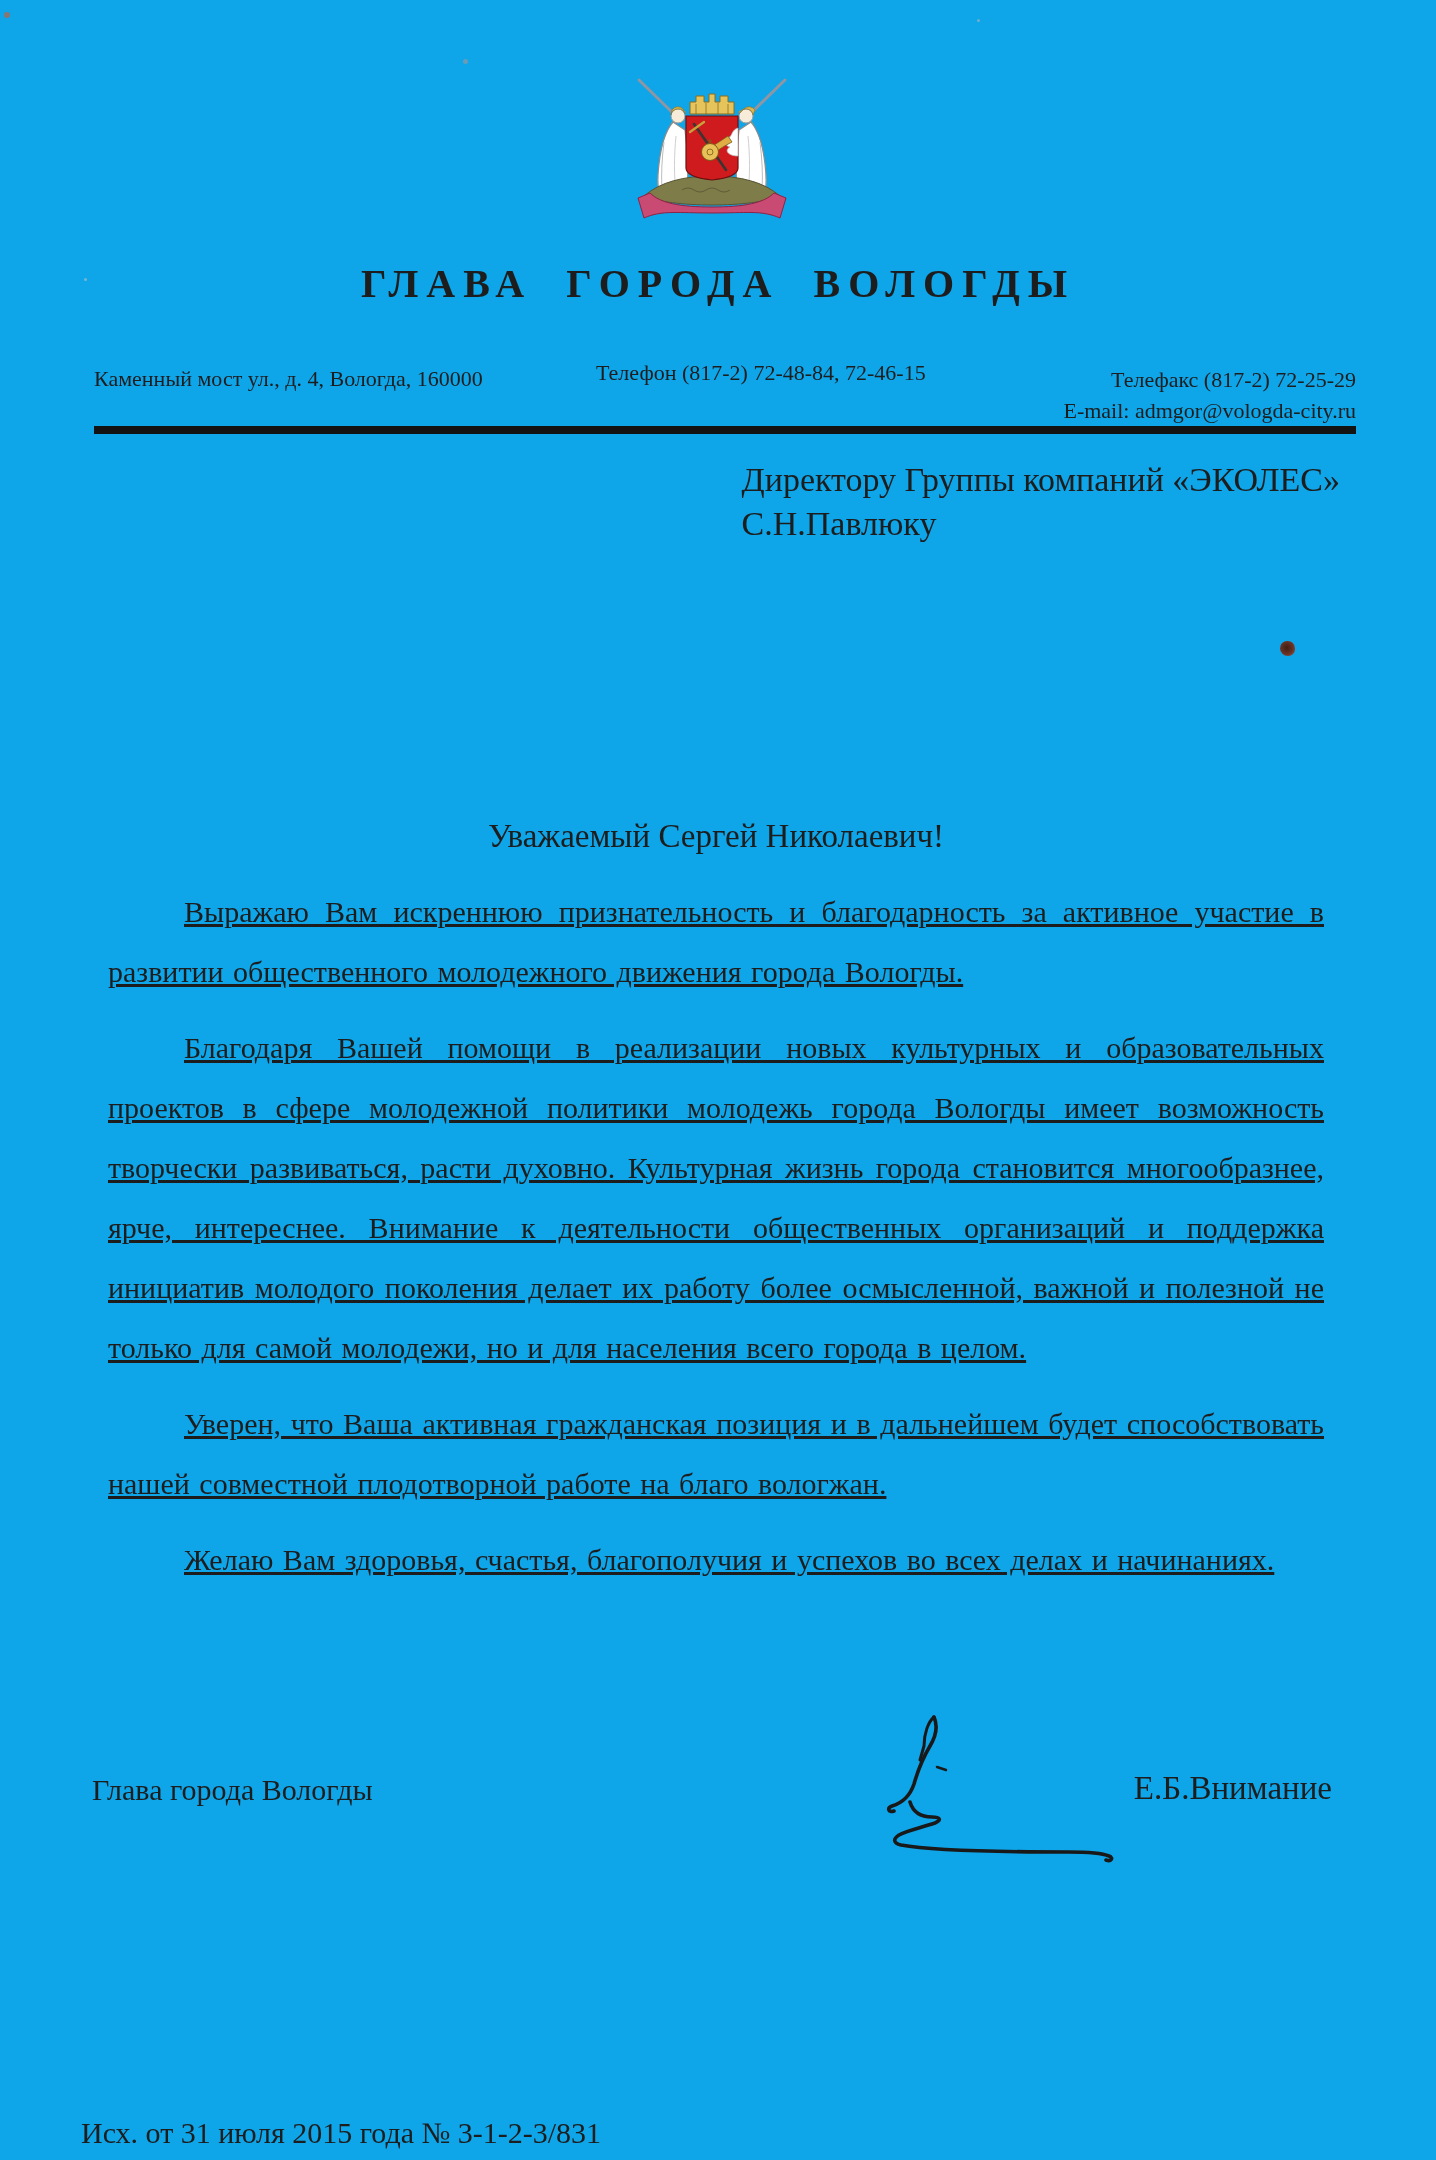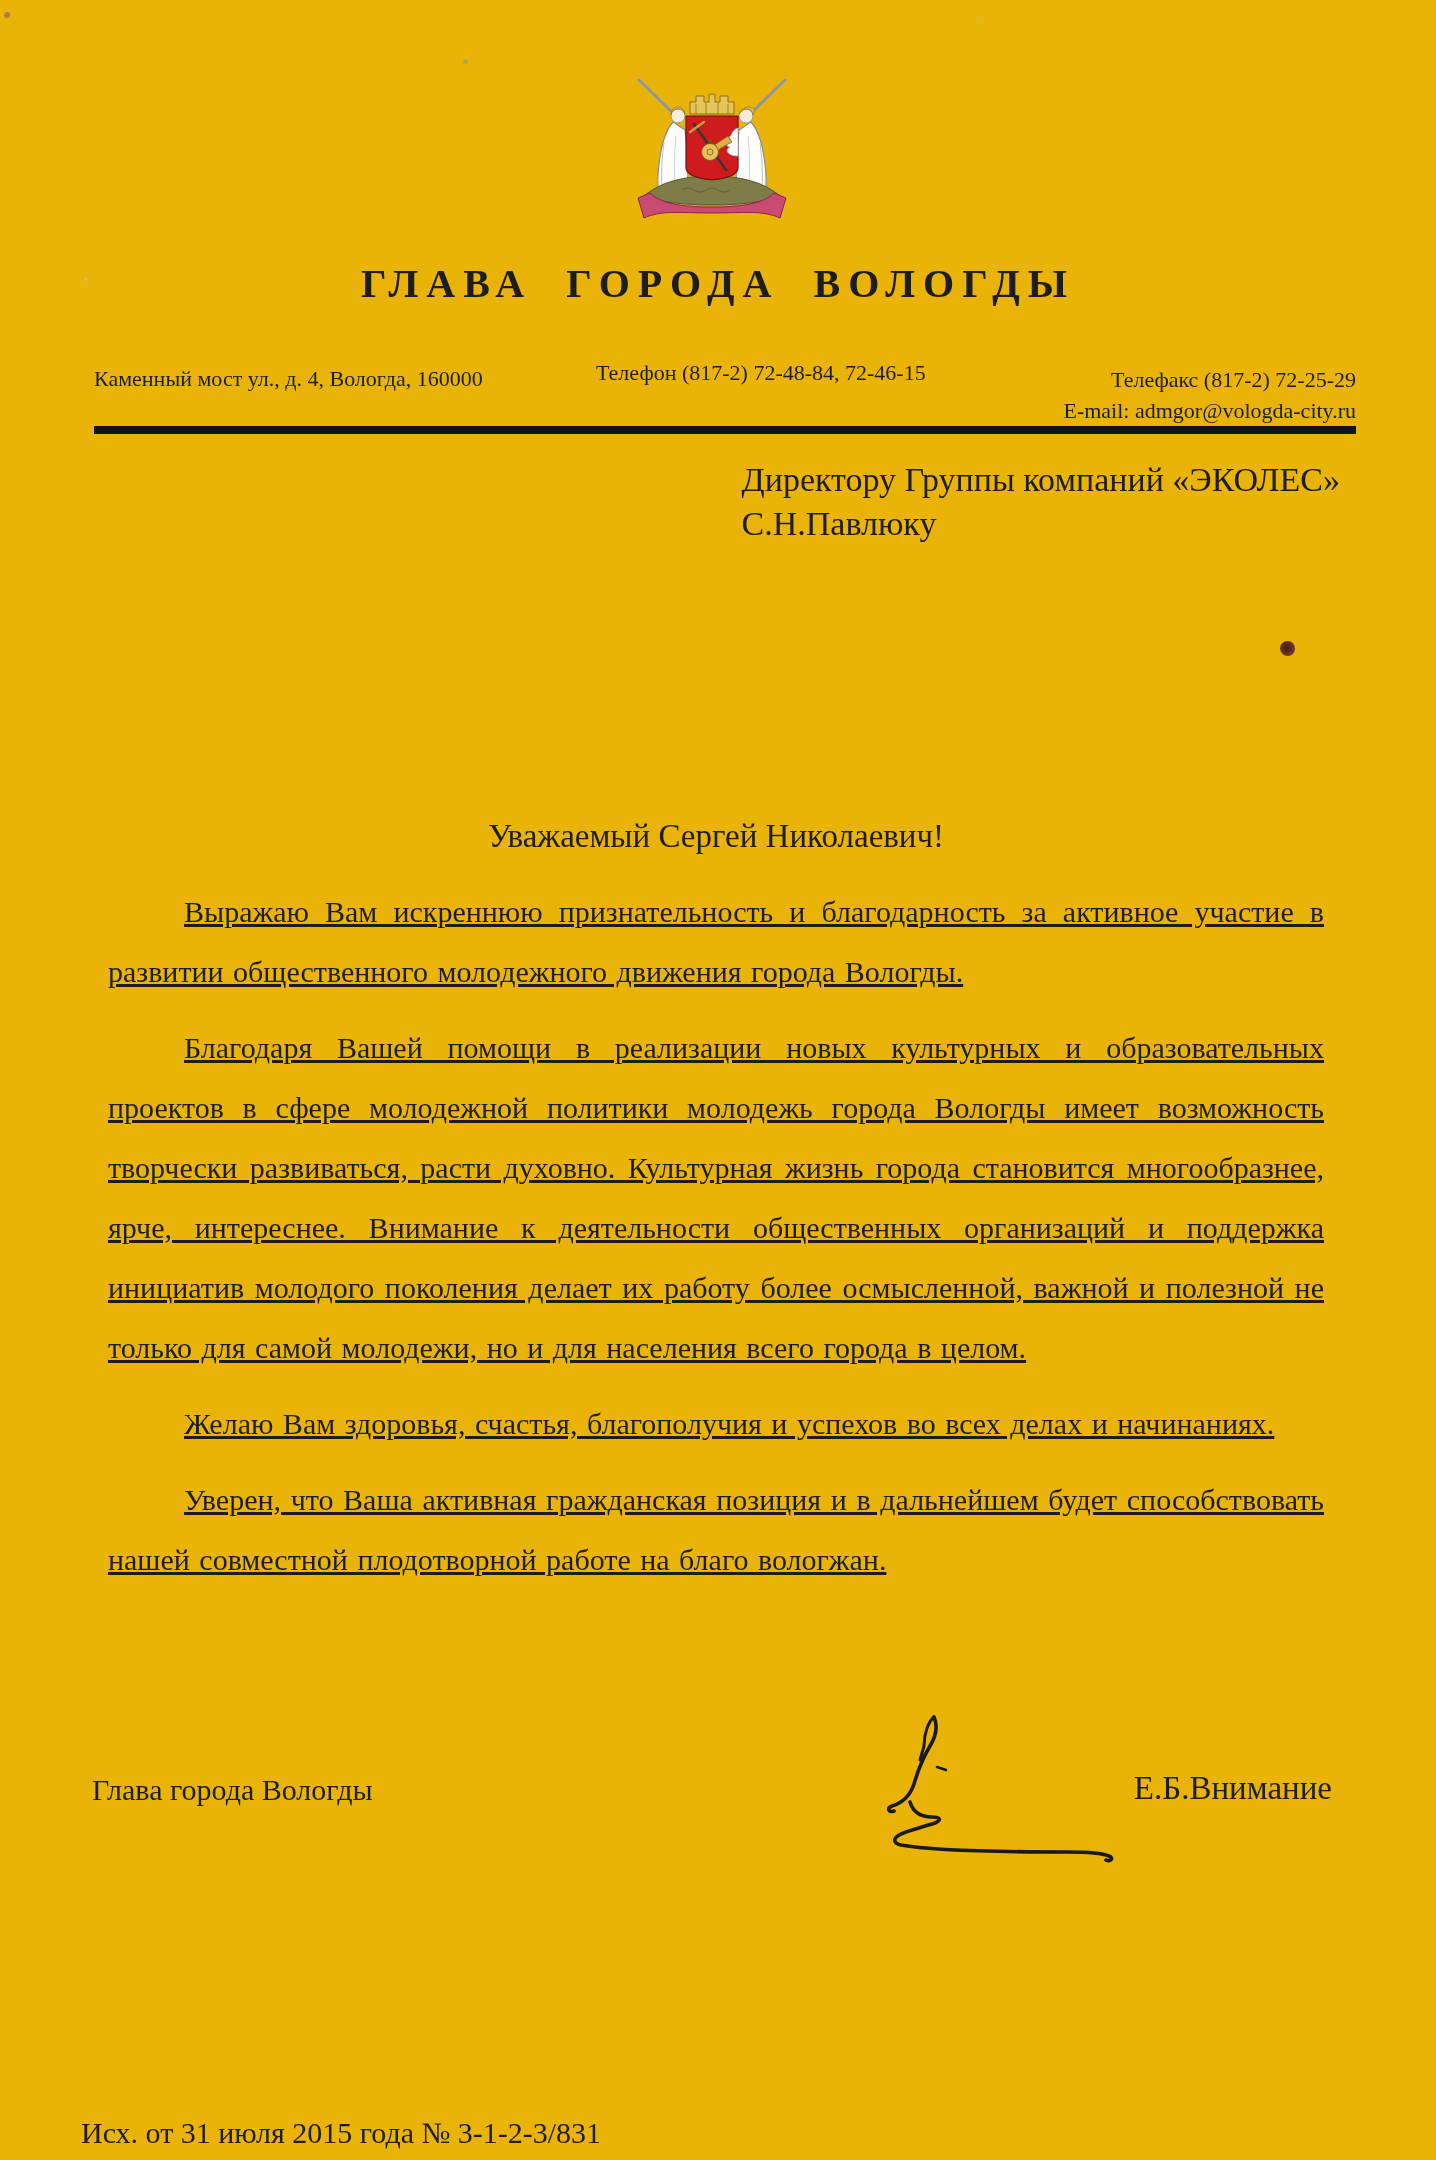--- a/index.html
+++ b/index.html
@@ -1,20 +1,20 @@
 <!DOCTYPE html>
 <html lang="ru"><head>
 <meta charset="utf-8">
 <style>
   html,body{margin:0;padding:0;background:#6f6f6f;}
   .page{
     position:relative;
     width:1436px;height:2160px;
     margin:0 auto;
-    background:#eab308;
+    background:#0ea5e9;
     font-family:"Liberation Serif", "DejaVu Serif", serif;
     color:#1d1d1d;
     overflow:hidden;
   }
   
   .emblem{position:absolute;left:626px;top:72px;width:172px;height:152px;}
   .org-title{
     position:absolute;left:0;top:260px;width:100%;
     text-align:center;font-size:40px;font-weight:bold;
     letter-spacing:8px;word-spacing:16px;white-space:nowrap;
@@ -121,22 +121,22 @@
 
   <div class="recipient">
     <div>Директору Группы компаний «ЭКОЛЕС»</div>
     <div class="line2">С.Н.Павлюку</div>
   </div>
 
   <div class="letter-body">
     <p class="salutation">Уважаемый Сергей Николаевич!</p>
     <p class="par">Выражаю Вам искреннюю признательность и благодарность за активное участие в развитии общественного молодежного движения города Вологды.</p>
     <p class="par">Благодаря Вашей помощи в реализации новых культурных и образовательных проектов в сфере молодежной политики молодежь города Вологды имеет возможность творчески развиваться, расти духовно. Культурная жизнь города становится многообразнее, ярче, интереснее. Внимание к деятельности общественных организаций и поддержка инициатив молодого поколения делает их работу более осмысленной, важной и полезной не только для самой молодежи, но и для населения всего города в целом.</p>
+    <p class="par">Уверен, что Ваша активная гражданская позиция и в дальнейшем будет способствовать нашей совместной плодотворной работе на благо вологжан.</p>
     <p class="par">Желаю Вам здоровья, счастья, благополучия и успехов во всех делах и начинаниях.</p>
-    <p class="par">Уверен, что Ваша активная гражданская позиция и в дальнейшем будет способствовать нашей совместной плодотворной работе на благо вологжан.</p>
   </div>
 
   <div class="sign-position">Глава города Вологды</div>
 
   <div class="signature-svg">
     <svg viewBox="0 0 324 190" width="324" height="190" xmlns="http://www.w3.org/2000/svg" aria-hidden="true">
       <g fill="none" stroke="#191919" stroke-linecap="round" stroke-linejoin="round">
         <path d="M76,15 C80,24 78,34 72,44 C66,54 60,68 56,82 C52,94 44,101 34,104 C29,106 30,111 36,109" stroke-width="3.6"></path>
         <path d="M76,15 C70,20 66,32 66,44 L62,58" stroke-width="3"></path>
         <path d="M79,65 L88,68" stroke-width="2.4"></path>

